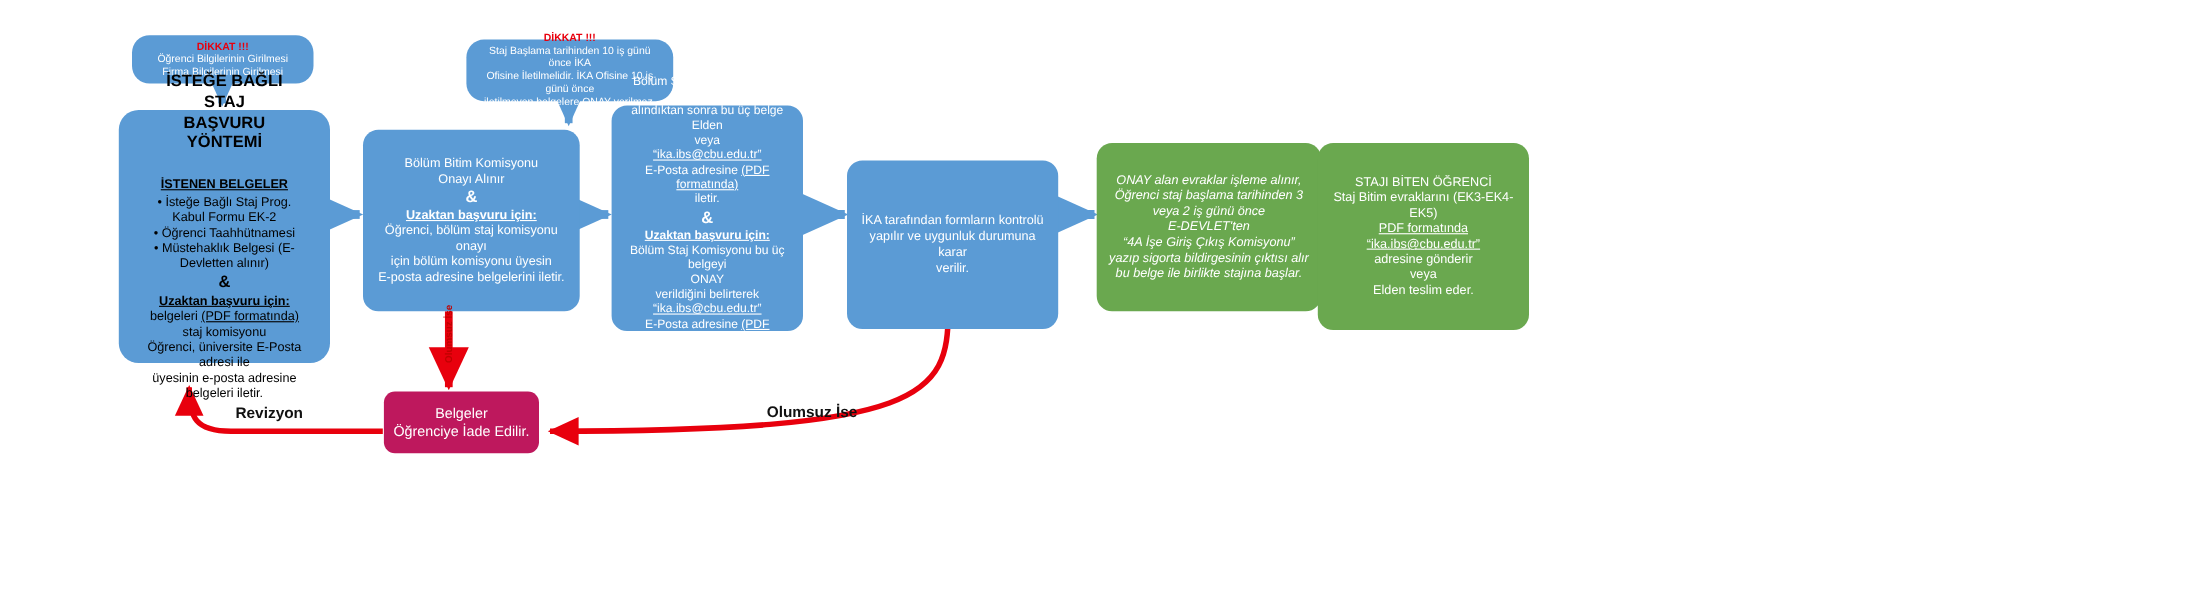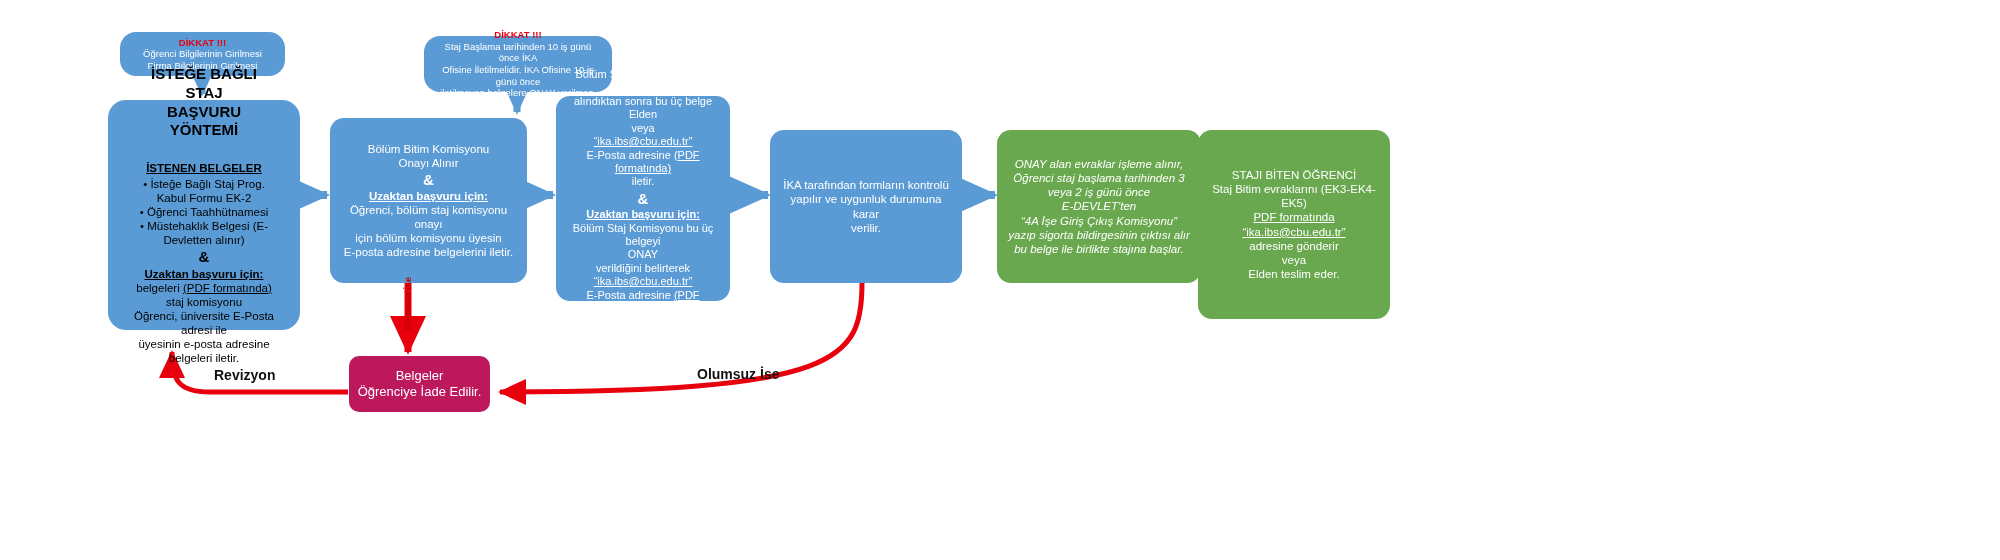--- a/index.html
+++ b/index.html
@@ -132,37 +132,37 @@
     <span class="ln amp">&amp;</span>
     <span class="ln u b">Uzaktan başvuru için:</span>
     <span class="ln">Bölüm Staj Komisyonu bu üç belgeyi</span>
     <span class="ln">ONAY</span>
     <span class="ln">verildiğini belirterek</span>
     <span class="ln link">“ika.ibs@cbu.edu.tr”</span>
     <span class="ln">E-Posta adresine <span class="link">(PDF formatında)</span></span>
     <span class="ln">iletir.</span>
   </div>
 
-  <div class="node blue box4" style="left:770px;top:130px;width:192px;height:153px;">
+  <div class="node blue box4" style="left:770px;top:146px;width:192px;height:153px;">
     <span class="ln">İKA tarafından formların kontrolü</span>
     <span class="ln">yapılır ve uygunluk durumuna karar</span>
     <span class="ln">verilir.</span>
   </div>
 
   <div class="node green box5" style="left:997px;top:130px;width:204px;height:153px;font-style:italic;">
     <span class="ln">ONAY alan evraklar işleme alınır,</span>
     <span class="ln">Öğrenci staj başlama tarihinden 3</span>
     <span class="ln">veya 2 iş günü önce</span>
     <span class="ln">E-DEVLET'ten</span>
     <span class="ln">“4A İşe Giriş Çıkış Komisyonu”</span>
     <span class="ln">yazıp sigorta bildirgesinin çıktısı alır</span>
     <span class="ln">bu belge ile birlikte stajına başlar.</span>
   </div>
 
-  <div class="node green box6" style="left:1198px;top:130px;width:192px;height:189px;">
+  <div class="node green box6" style="left:1198px;top:130px;width:192px;height:170px;">
     <span class="ln">STAJI BİTEN ÖĞRENCİ</span>
     <span class="ln">Staj Bitim evraklarını (EK3-EK4-EK5)</span>
     <span class="ln u">PDF formatında</span>
     <span class="ln link">“ika.ibs@cbu.edu.tr”</span>
     <span class="ln">adresine gönderir</span>
     <span class="ln">veya</span>
     <span class="ln">Elden teslim eder.</span>
   </div>
 
   <div class="node red redbox" style="left:349px;top:356px;width:141px;height:56px;">

